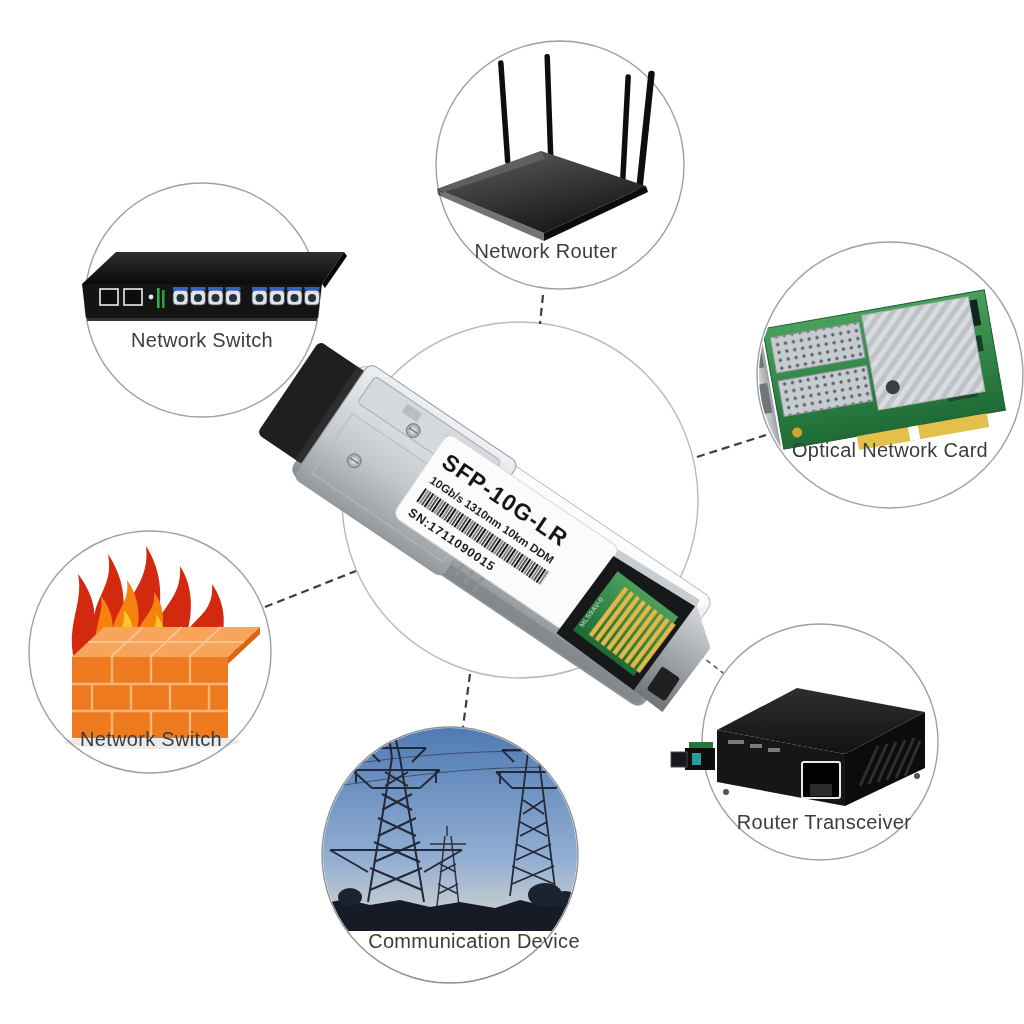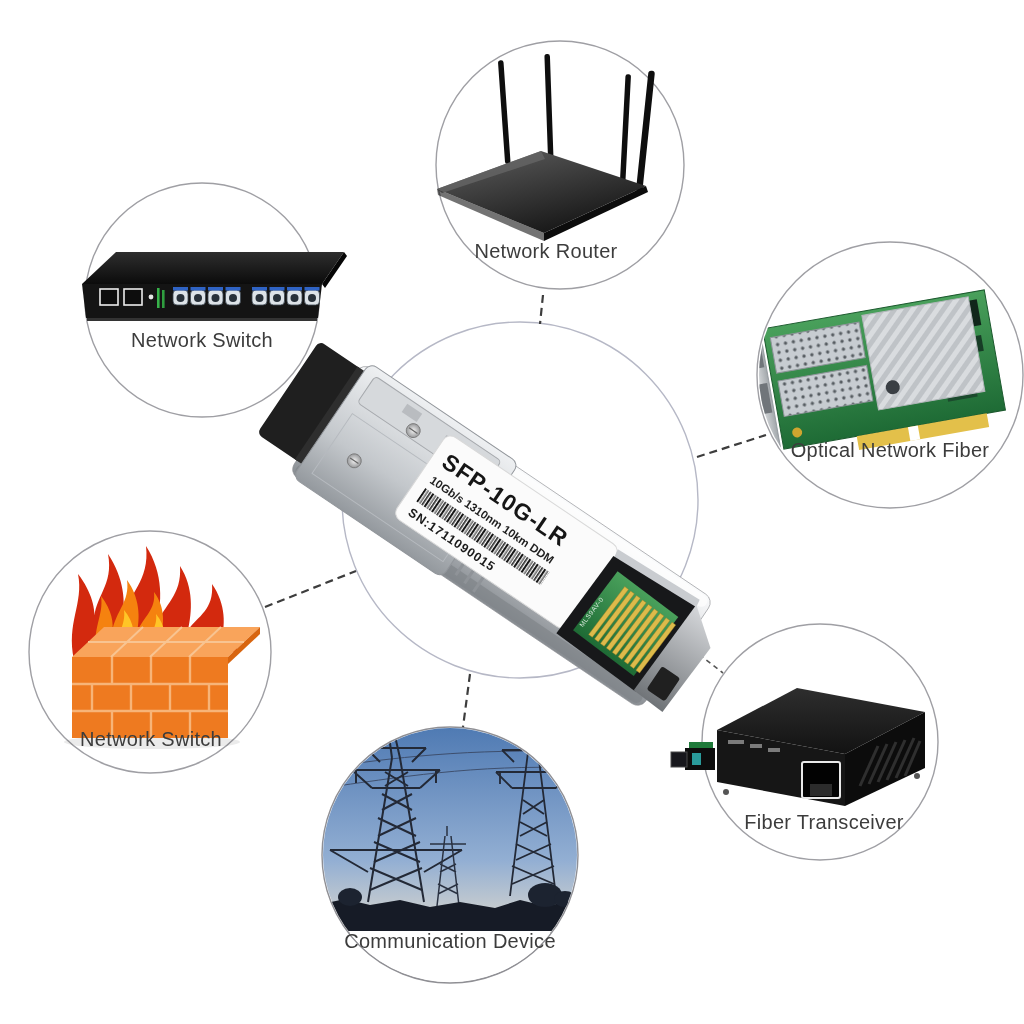--- a/index.html
+++ b/index.html
@@ -334,18 +334,18 @@
         <rect x="440.2" y="50" width="4.6" height="60" fill="#ddba4a" stroke="#a07f22" stroke-width="0.4"></rect>
       </g>
     </g>
     <polygon points="452,24 488,52 484,132 448,130" fill="url(#tailGrad)"></polygon>
     <rect x="458" y="94" width="22" height="28" rx="3" fill="#202020"></rect>
   </g>
 </svg>
 
 <div class="node-label" style="left:202px;top:340px;">Network Switch</div>
 <div class="node-label" style="left:546px;top:251px;">Network Router</div>
-<div class="node-label" style="left:890px;top:450px;">Optical Network Fiber</div>
+<div class="node-label" style="left:890px;top:450px;">Optical Network Card</div>
 <div class="node-label" style="left:151px;top:739px;">Network Switch</div>
-<div class="node-label" style="left:824px;top:822px;">Fiber Transceiver</div>
-<div class="node-label" style="left:450px;top:941px;">Communication Device</div>
+<div class="node-label" style="left:824px;top:822px;">Router Transceiver</div>
+<div class="node-label" style="left:474px;top:941px;">Communication Device</div>
 
 </div>
 
 </body></html>

